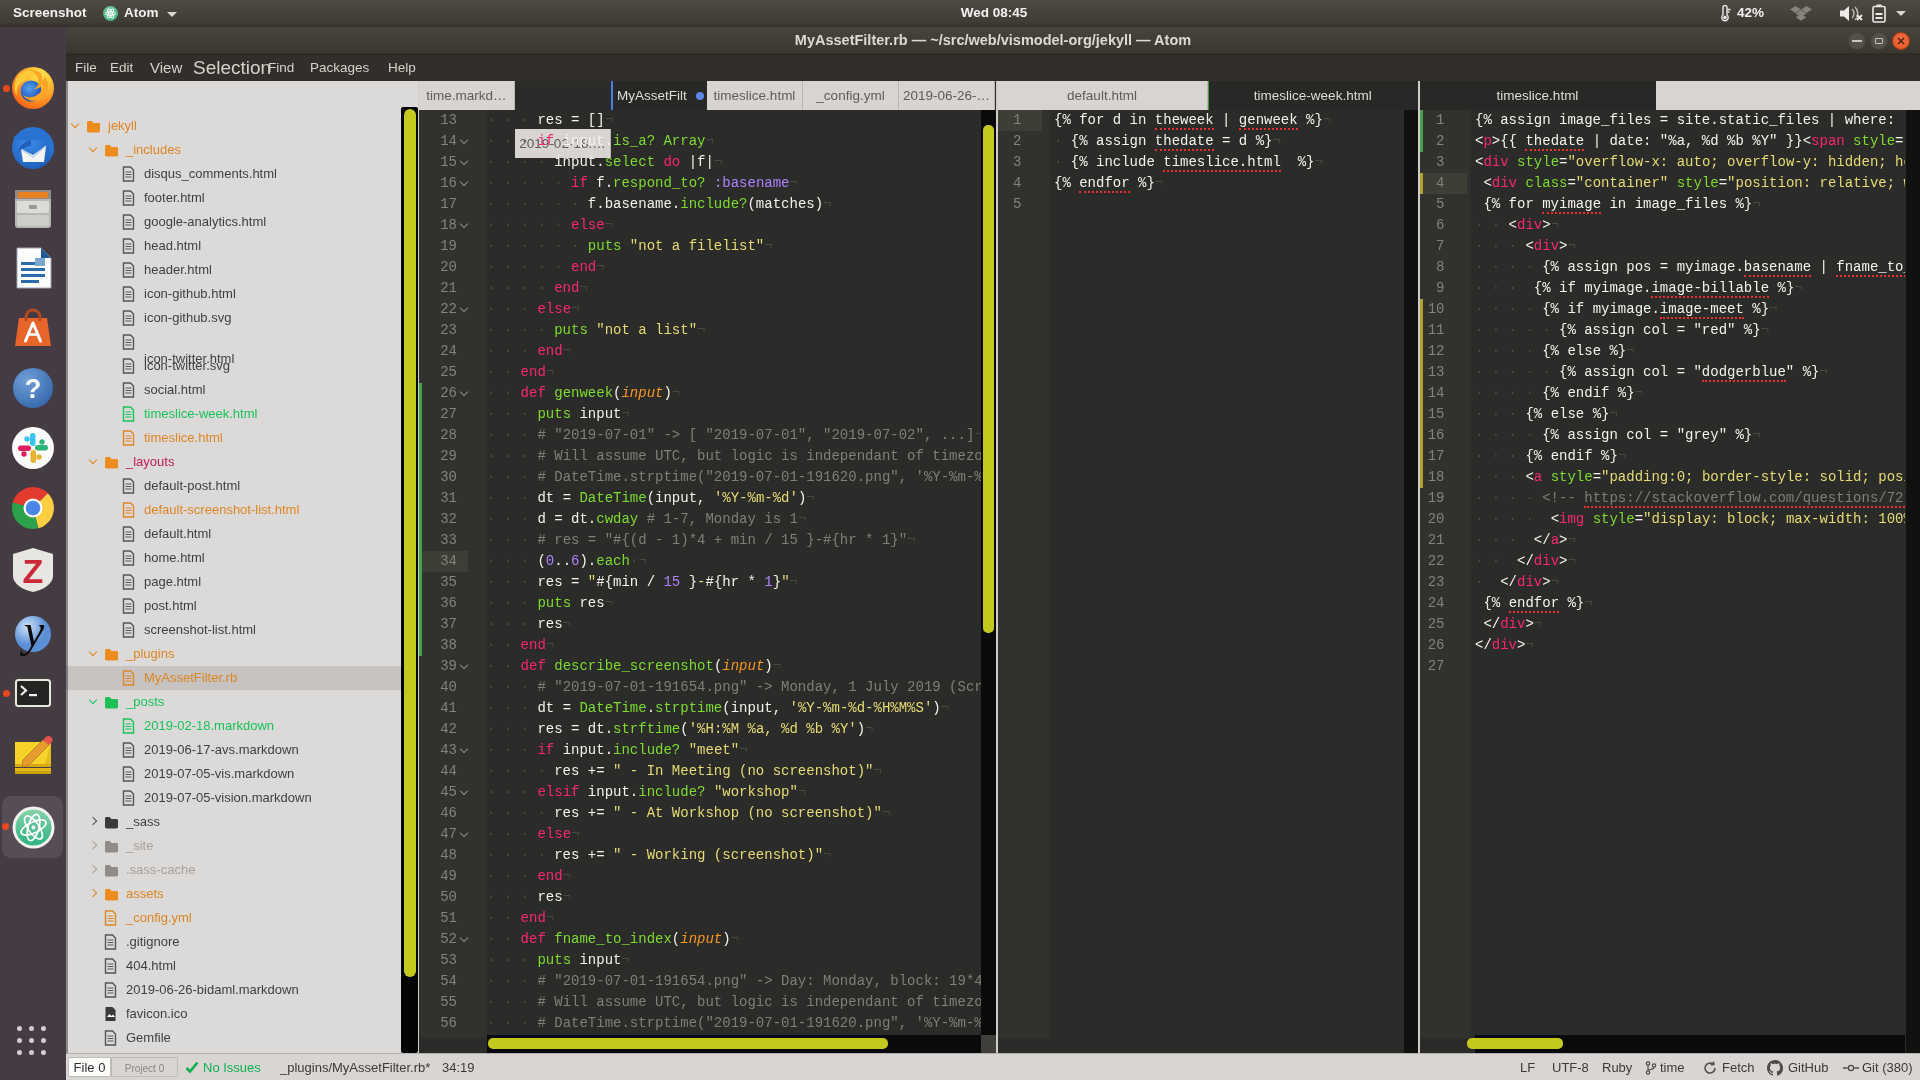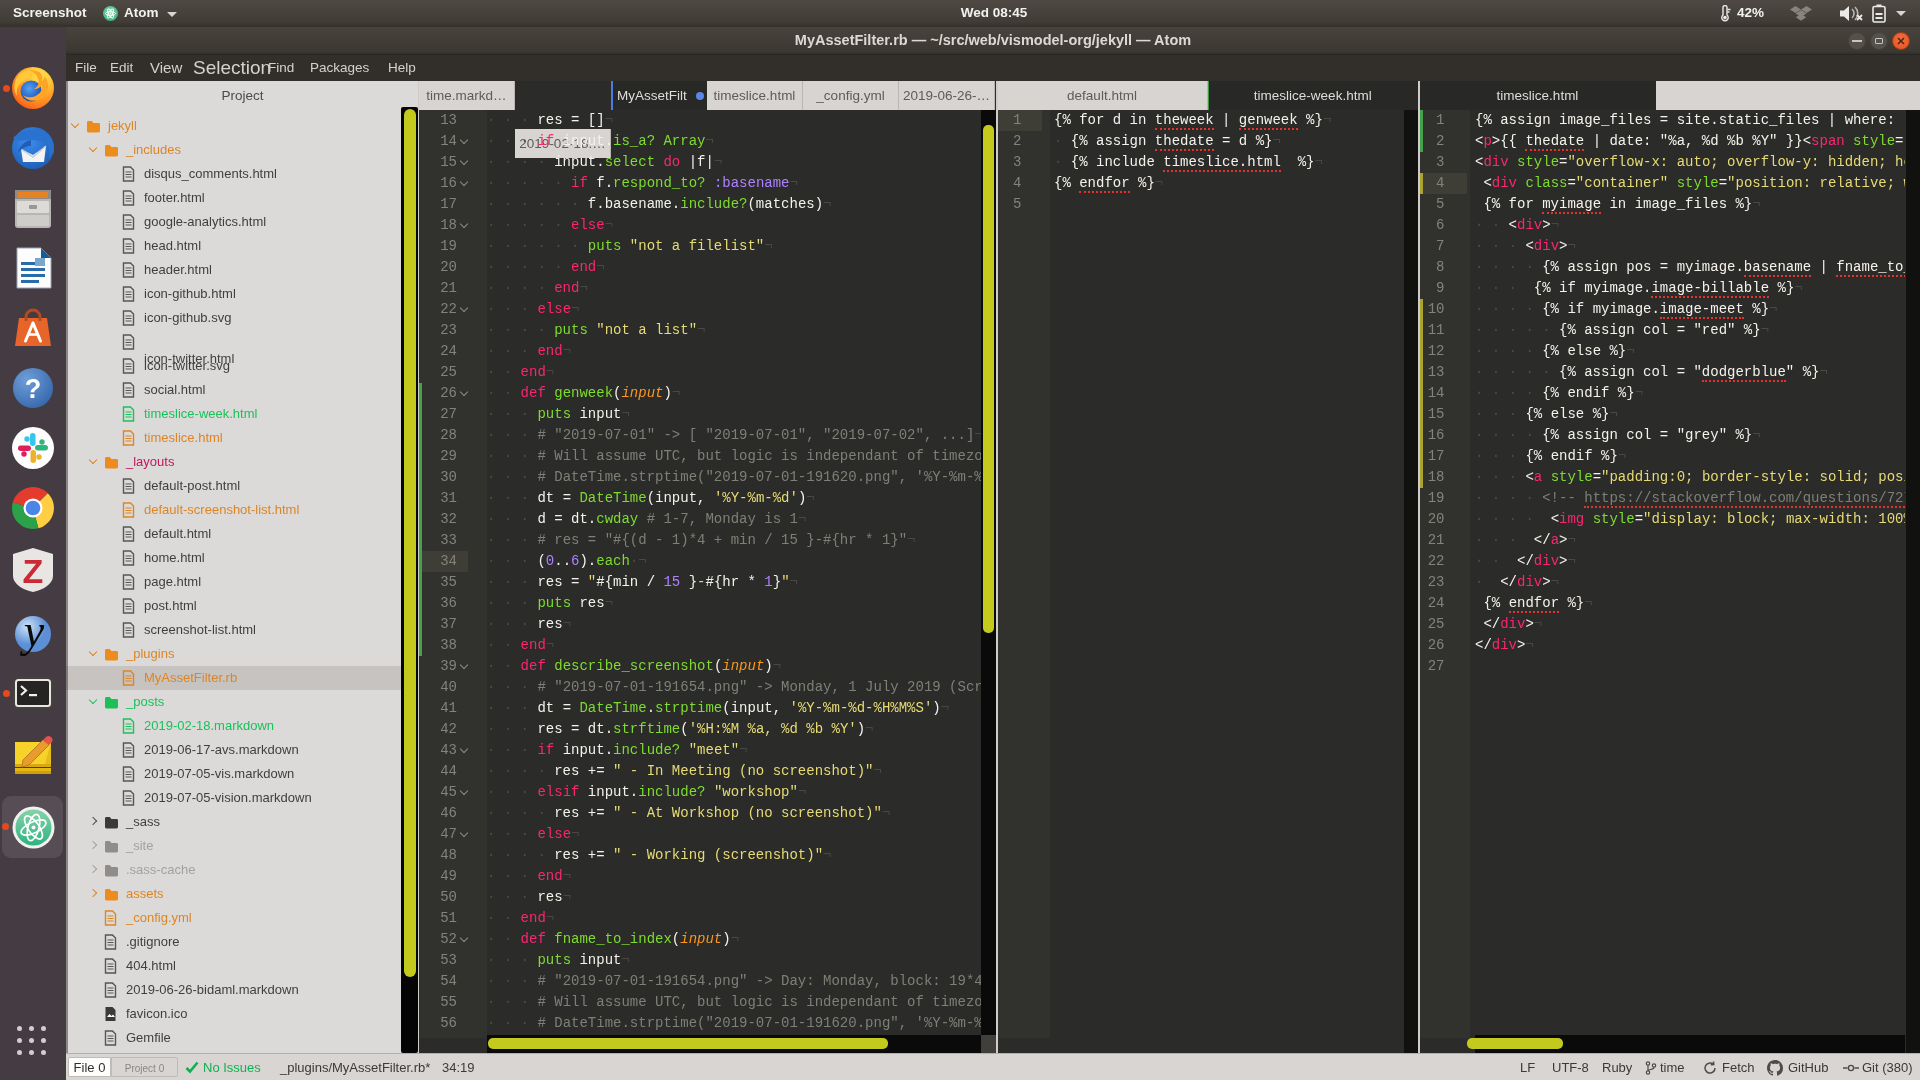--- a/index.html
+++ b/index.html
@@ -235,21 +235,20 @@
 <div class="abs" style="left:66px;top:55px;width:1854px;height:26px;background:#322f2b">
 <div class="abs" style="left:9px;top:0;height:26px;line-height:25px;color:#d5d2cc;font-size:13.5px">File</div>
 <div class="abs" style="left:44px;top:0;height:26px;line-height:25px;color:#d5d2cc;font-size:13.5px">Edit</div>
 <div class="abs" style="left:84px;top:0;height:26px;line-height:25px;color:#d5d2cc;font-size:15px">View</div>
 <div class="abs" style="left:127px;top:0;height:26px;line-height:25px;color:#d5d2cc;font-size:19px">Selection</div>
 <div class="abs" style="left:202px;top:0;height:26px;line-height:25px;color:#d5d2cc;font-size:13.5px">Find</div>
 <div class="abs" style="left:244px;top:0;height:26px;line-height:25px;color:#d5d2cc;font-size:13.5px">Packages</div>
 <div class="abs" style="left:322px;top:0;height:26px;line-height:25px;color:#d5d2cc;font-size:13.5px">Help</div>
 </div>
 <div class="abs" style="left:66px;top:81px;width:353px;height:972px;background:#dcdad8;overflow:hidden">
-<div class="abs" style="left:0;top:0;width:353px;height:29px;text-align:center;line-height:29px;font-size:13.5px;color:#4c4c4c">Project</div>
 <div class="abs" style="left:6px;top:40px;width:6px;height:6px;border-right:1.8px solid #dd8524;border-bottom:1.8px solid #dd8524;transform:rotate(45deg)"></div>
 <div class="abs" style="left:20px;top:38px"><svg width="15" height="13" viewBox="0 0 15 13">
         <path d="M1 2.5 a1.4 1.4 0 0 1 1.4-1.4 h3.4 l1.6 1.8 h5.2 a1.4 1.4 0 0 1 1.4 1.4 v6.8 a1.4 1.4 0 0 1 -1.4 1.4 h-10.2 a1.4 1.4 0 0 1 -1.4 -1.4 Z" fill="#ec8b1e"></path>
       </svg></div>
 <div class="titem" style="left:42px;top:33px;color:#dd8524">jekyll</div>
 <div class="abs" style="left:24px;top:64px;width:6px;height:6px;border-right:1.8px solid #dd8524;border-bottom:1.8px solid #dd8524;transform:rotate(45deg)"></div>
 <div class="abs" style="left:38px;top:62px"><svg width="15" height="13" viewBox="0 0 15 13">
         <path d="M1 2.5 a1.4 1.4 0 0 1 1.4-1.4 h3.4 l1.6 1.8 h5.2 a1.4 1.4 0 0 1 1.4 1.4 v6.8 a1.4 1.4 0 0 1 -1.4 1.4 h-10.2 a1.4 1.4 0 0 1 -1.4 -1.4 Z" fill="#ec8b1e"></path>
       </svg></div>
 <div class="titem" style="left:60px;top:57px;color:#dd8524">_includes</div>

